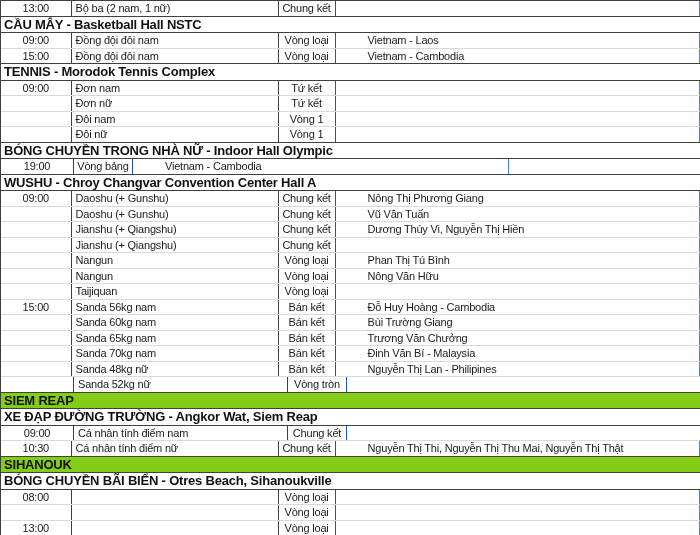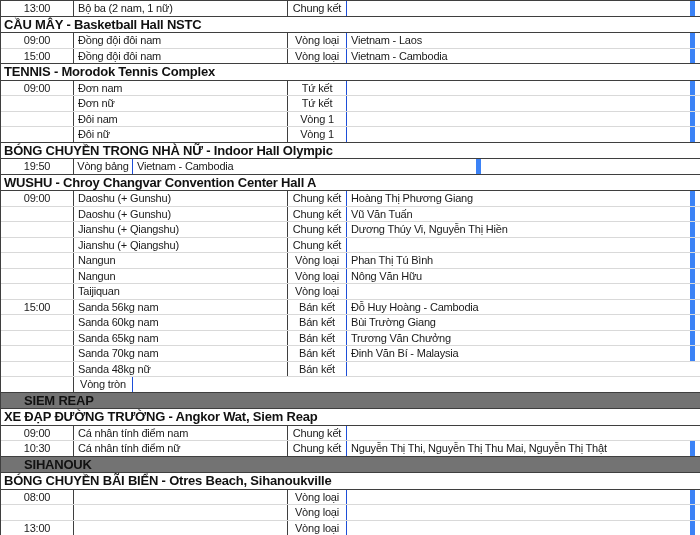--- a/index.html
+++ b/index.html
@@ -14,36 +14,36 @@
     width: 700px;
     height: 535px;
     border-top: 1px solid #3f3f3f;
     border-left: 1px solid #3f3f3f;
     background: #ffffff;
     overflow: hidden;
   }
   .row { display: flex; align-items: stretch; width: 100%; }
   .row.data  { height: 15.5px; background: #ffffff; }
   .row.venue { height: 16.5px; background: #ffffff; }
-  .row.city  { height: 16.5px; background: #737373; padding-left: 20px; }
+  .row.city  { height: 16.5px; background: #84cc16; }
   .b-light { border-bottom: 1px solid #d9d9d9; }
   .b-dark  { border-bottom: 1px solid #3f3f3f; }
   .cell {
     display: flex;
     align-items: center;
     font-size: 11px;
     color: #1a1a1a;
     white-space: nowrap;
     overflow: hidden;
     letter-spacing: -0.2px;
   }
   .cell.time   { width: 73px;  justify-content: center; border-right: 1px solid #3f3f3f; }
   .cell.event  { width: 214px; padding-left: 4px; border-right: 1px solid #3f3f3f; }
   .cell.round  { width: 59px;  justify-content: center; border-right: 1px solid #1d4ed8; }
-  .cell.result { width: 348px; padding-left: 4px; border-right: 5px solid #3b82f6; }
+  .cell.result { width: 348px; padding-left: 4px; border-right: 1px solid #3b82f6; margin-left: 28px; }
   .cell.edge   { flex: 1; }
   .section-label {
     display: flex;
     align-items: center;
     font-size: 13px;
     font-weight: 700;
     color: #111111;
     padding-left: 3px;
     white-space: nowrap;
     overflow: hidden;
@@ -107,33 +107,33 @@
       <div class="cell time"></div>
       <div class="cell event">Đôi nữ</div>
       <div class="cell round">Vòng 1</div>
       <div class="cell result"></div>
       <div class="cell edge"></div>
     </div>
     <div class="row venue b-dark">
       <span class="section-label">BÓNG CHUYỀN TRONG NHÀ NỮ - Indoor Hall Olympic</span>
     </div>
     <div class="row data b-dark">
-      <div class="cell time">19:50</div>
+      <div class="cell time">19:00</div>
       <div class="cell round">Vòng bảng</div>
       <div class="cell result">Vietnam - Cambodia</div>
       <div class="cell edge"></div>
     </div>
     <div class="row venue b-dark">
       <span class="section-label">WUSHU - Chroy Changvar Convention Center Hall A</span>
     </div>
     <div class="row data b-light">
       <div class="cell time">09:00</div>
       <div class="cell event">Daoshu (+ Gunshu)</div>
       <div class="cell round">Chung kết</div>
-      <div class="cell result">Hoàng Thị Phương Giang</div>
+      <div class="cell result">Nông Thị Phương Giang</div>
       <div class="cell edge"></div>
     </div>
     <div class="row data b-light">
       <div class="cell time"></div>
       <div class="cell event">Daoshu (+ Gunshu)</div>
       <div class="cell round">Chung kết</div>
       <div class="cell result">Vũ Văn Tuấn</div>
       <div class="cell edge"></div>
     </div>
     <div class="row data b-light">
@@ -196,24 +196,26 @@
       <div class="cell time"></div>
       <div class="cell event">Sanda 70kg nam</div>
       <div class="cell round">Bán kết</div>
       <div class="cell result">Đinh Văn Bí - Malaysia</div>
       <div class="cell edge"></div>
     </div>
     <div class="row data b-light">
       <div class="cell time"></div>
       <div class="cell event">Sanda 48kg nữ</div>
       <div class="cell round">Bán kết</div>
-      <div class="cell edge"></div>
-    </div>
-    <div class="row data b-dark">
-      <div class="cell time"></div>
+      <div class="cell result">Nguyễn Thị Lan - Philipines</div>
+      <div class="cell edge"></div>
+    </div>
+    <div class="row data b-dark">
+      <div class="cell time"></div>
+      <div class="cell event">Sanda 52kg nữ</div>
       <div class="cell round">Vòng tròn</div>
       <div class="cell edge"></div>
     </div>
     <div class="row city b-dark">
       <span class="section-label">SIEM REAP</span>
     </div>
     <div class="row venue b-dark">
       <span class="section-label">XE ĐẠP ĐƯỜNG TRƯỜNG - Angkor Wat, Siem Reap</span>
     </div>
     <div class="row data b-light">

